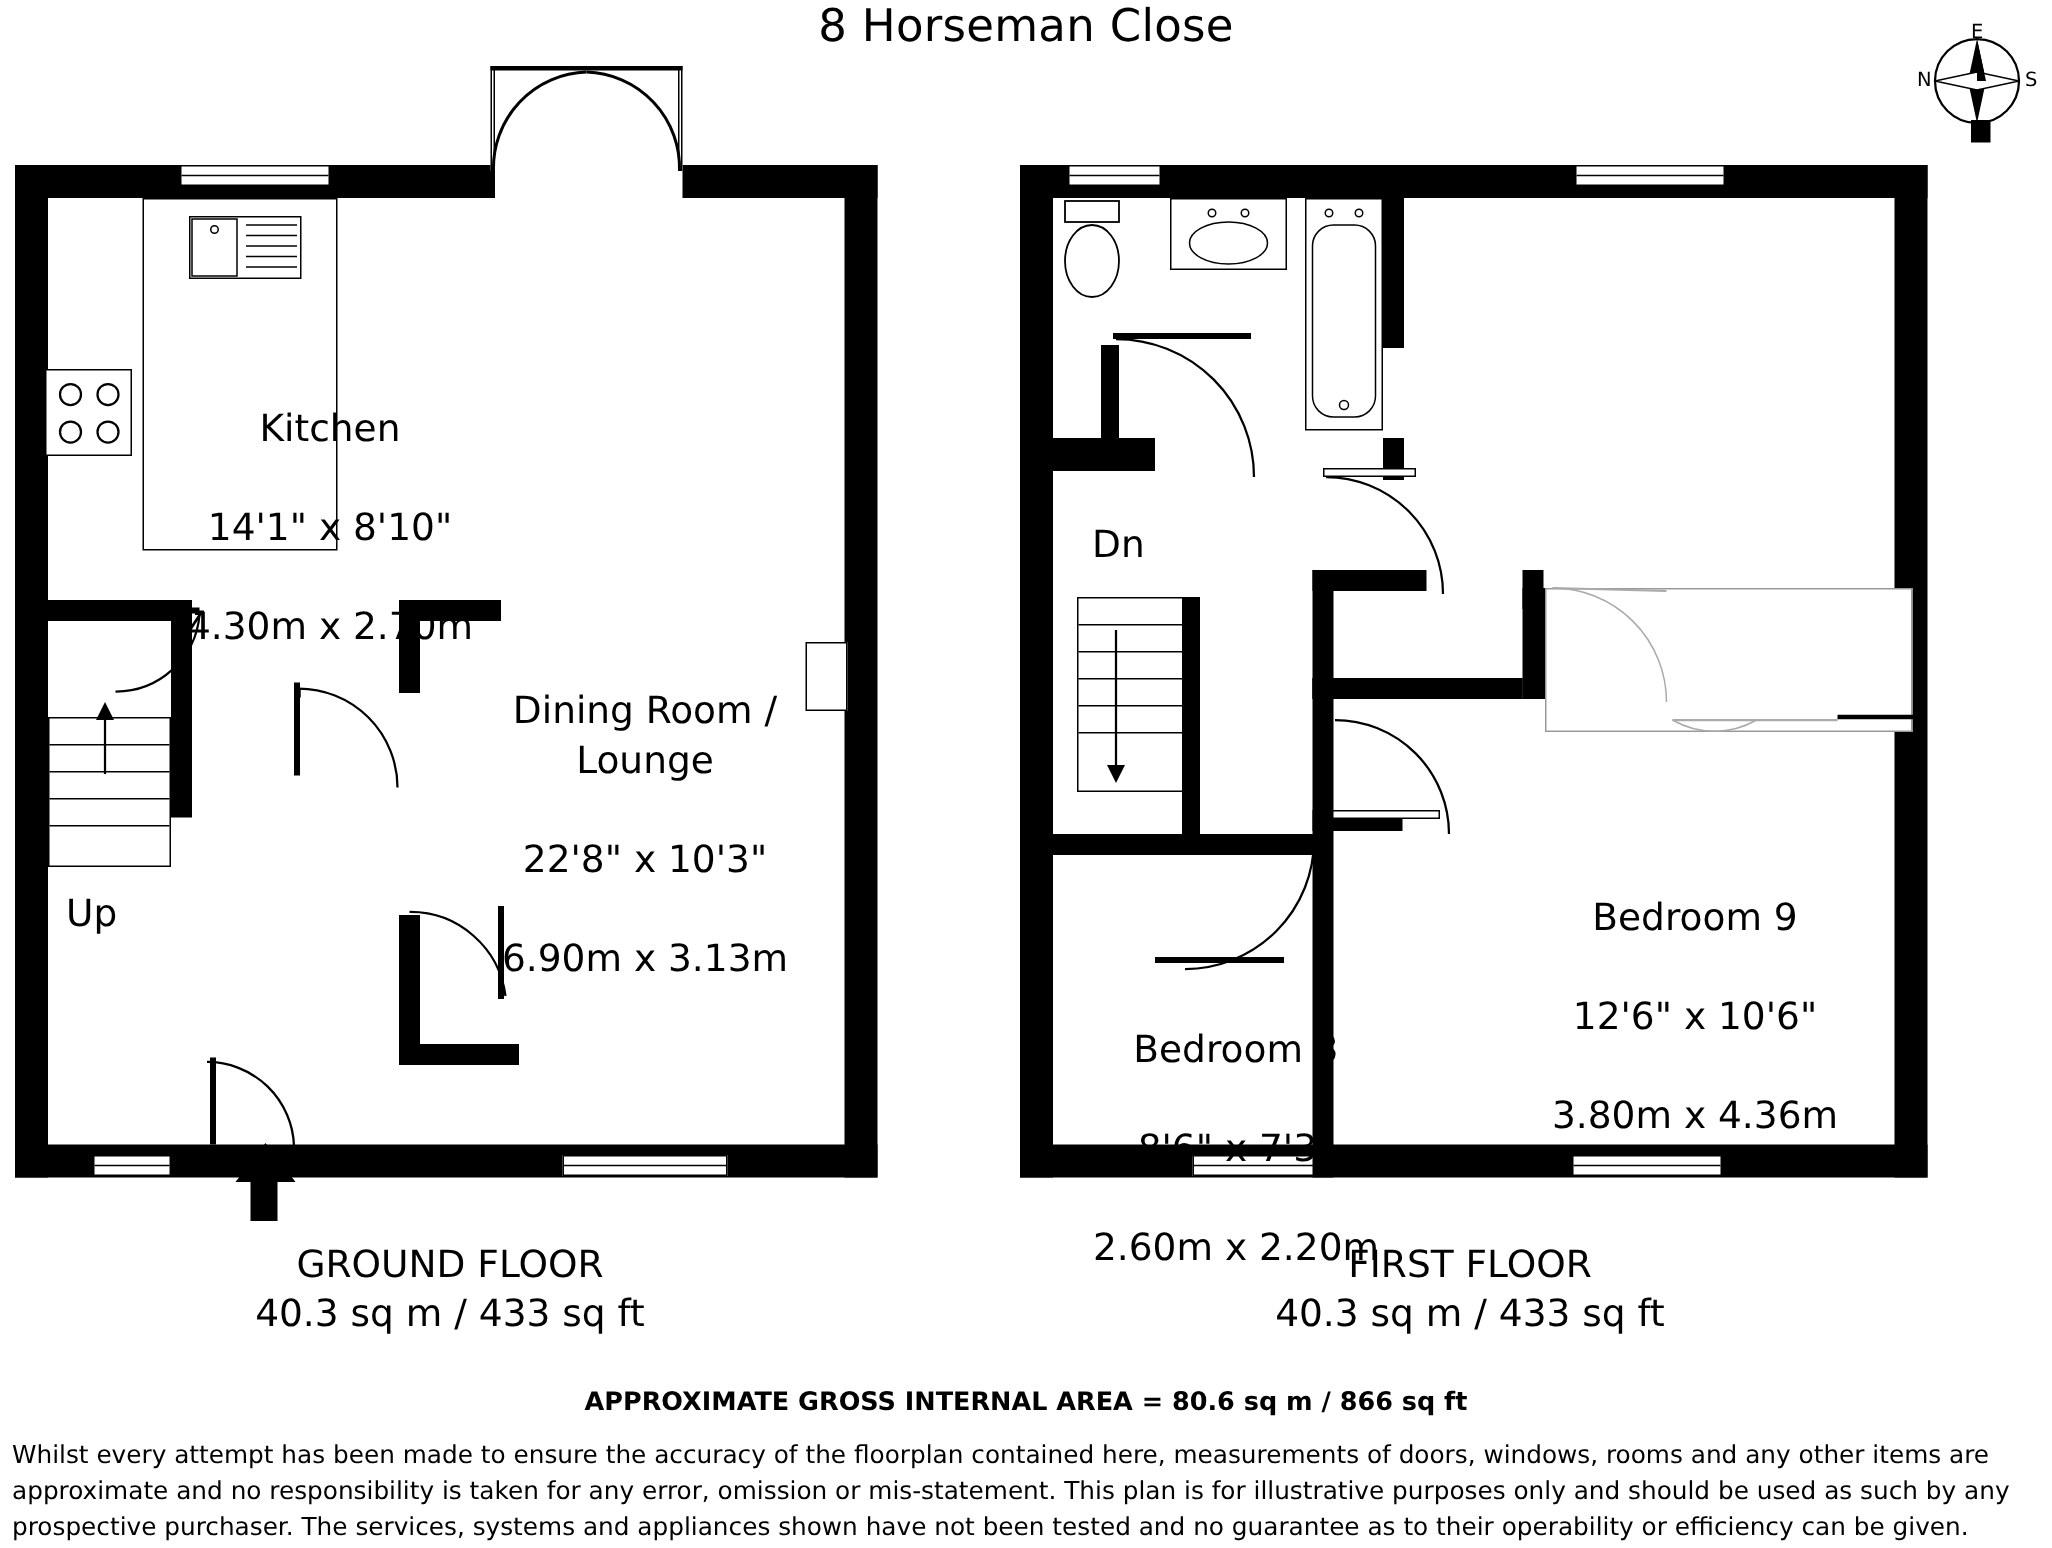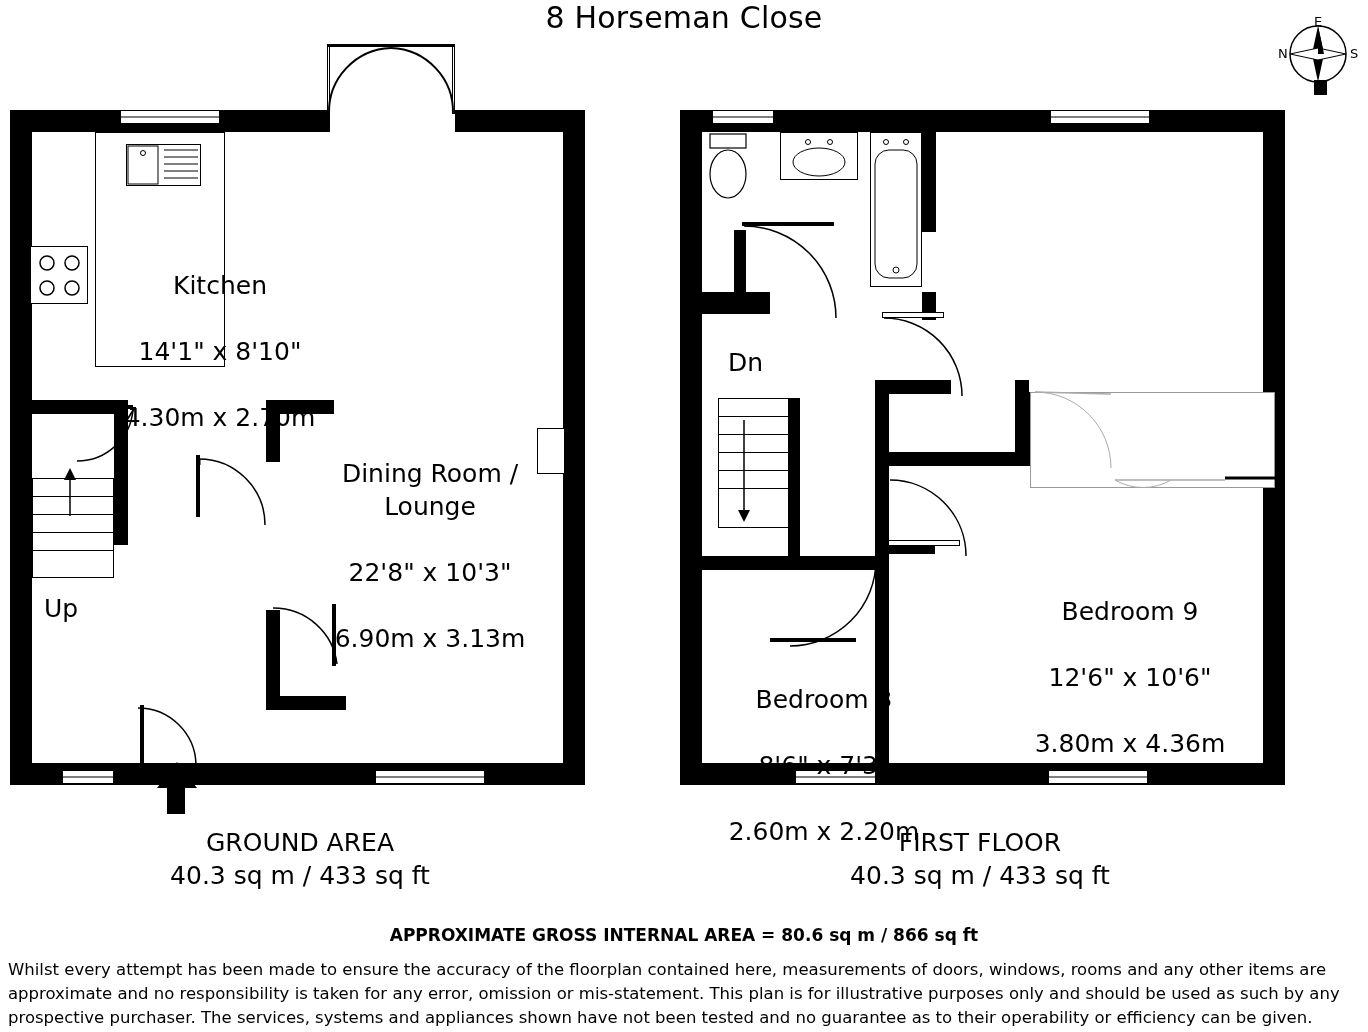--- a/index.html
+++ b/index.html
@@ -207,21 +207,21 @@
 
   <div class="label" style="left:290px; top:424px; width:280px; white-space: pre-line;">
     <span>Dining Room /
 Lounge</span><br>
     <span>22'8" x 10'3"</span><br>
     <span>6.90m x 3.13m</span>
   </div>
 </div>
 
 <div class="floor-caption" style="left:60px; top:826px; width:480px;">
-  <span>GROUND AREA</span><br>
+  <span>GROUND FLOOR</span><br>
   <span>40.3 sq m / 433 sq ft</span>
 </div>
 
 <div class="floor" style="left:670px; top:0px; width:620px; height:820px;">
 
   <div class="w" style="left:10px; top:110px; width:22px; height:675px;"></div>
   <div class="w" style="left:10px; top:110px; width:605px; height:22px;"></div>
   <div class="w" style="left:593px; top:110px; width:22px; height:675px;"></div>
   <div class="w" style="left:10px; top:763px; width:605px; height:22px;"></div>
 

